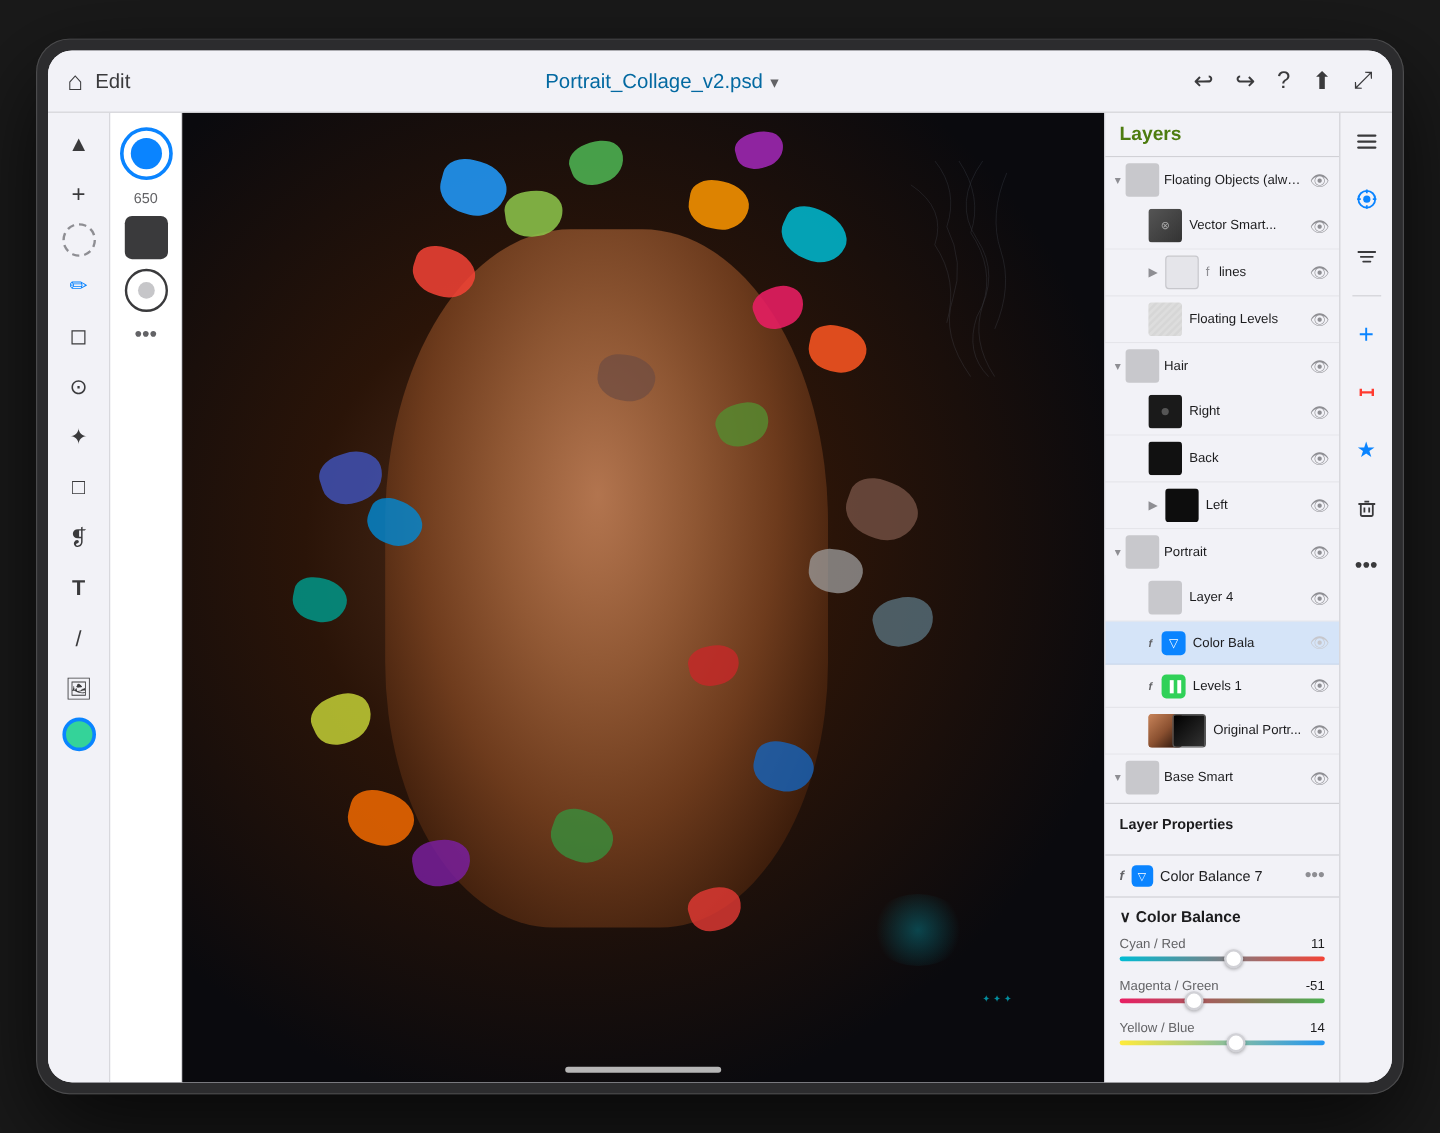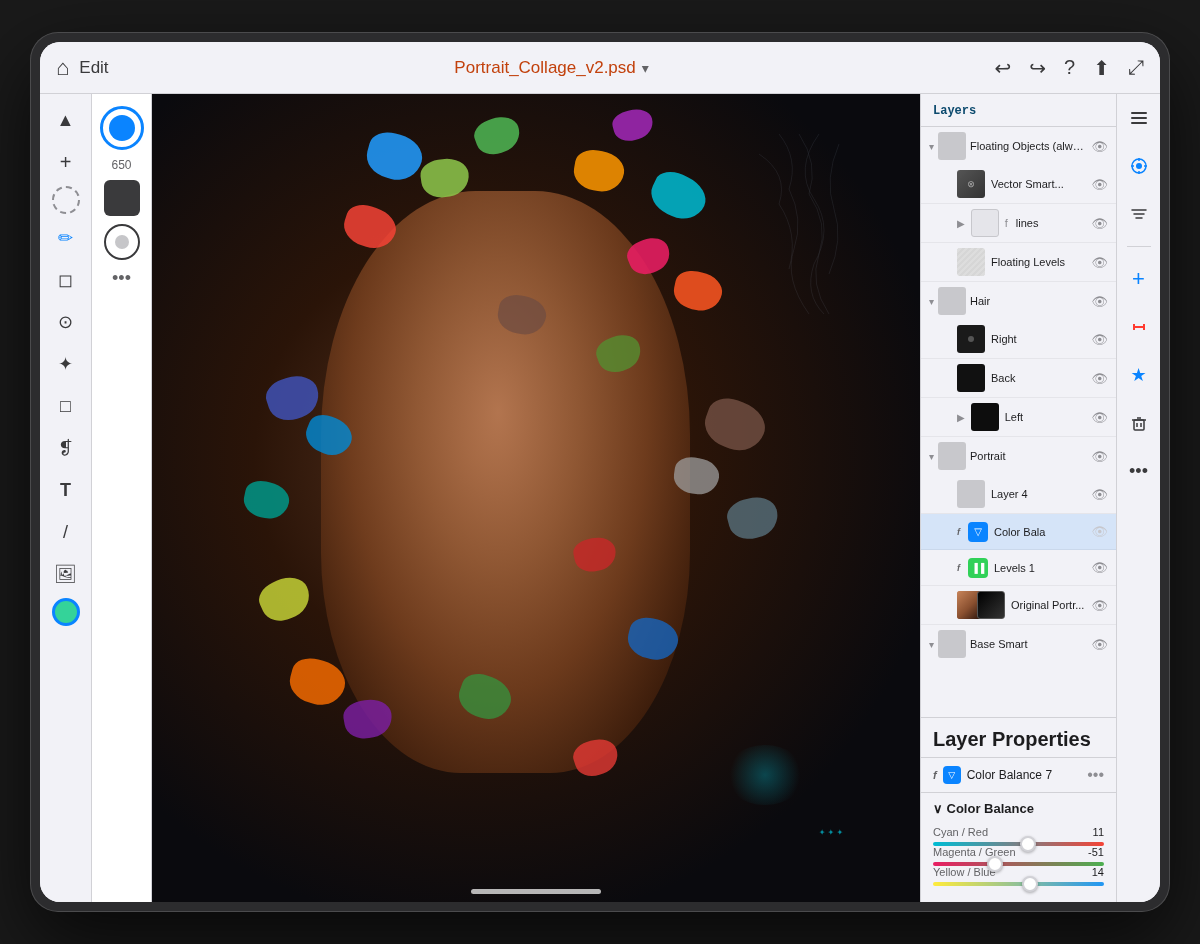--- a/index.html
+++ b/index.html
@@ -37,21 +37,21 @@
       display: flex;
       align-items: center;
       padding: 0 16px;
       flex-shrink: 0;
       gap: 12px;
     }
     .top-bar-left { display: flex; align-items: center; gap: 10px; }
     .home-btn { font-size: 22px; color: #3a3a3c; cursor: pointer; }
     .edit-label { font-size: 17px; font-weight: 400; color: #3a3a3c; }
     .top-bar-center { flex: 1; display: flex; justify-content: center; align-items: center; gap: 6px; }
-    .file-title { font-size: 17px; font-weight: 500; color: #c2410c; }
+    .file-title { font-size: 17px; font-weight: 500; color: #0369a1; }
     .chevron-down { font-size: 14px; color: #636366; }
     .top-bar-right { display: flex; align-items: center; gap: 18px; }
     .top-bar-icon { font-size: 20px; color: #3a3a3c; cursor: pointer; }
 
     
     .main-area {
       flex: 1;
       display: flex;
       overflow: hidden;
     }
@@ -143,21 +143,21 @@
       flex-shrink: 0;
       overflow-y: auto;
     }
     .panel-header {
       display: flex;
       align-items: center;
       justify-content: space-between;
       padding: 10px 12px 8px;
       border-bottom: 1px solid #d1d1d6;
     }
-    .panel-title { font-size: 12px; font-weight: 600; color: #0c4a6e; font-family: Liberation Mono, monospace; }
+    .panel-title { font-size: 16px; font-weight: 600; color: #4d7c0f; }
 
     
     .layers-list { flex: 1; overflow-y: auto; }
     .layer-group-header {
       display: flex;
       align-items: center;
       padding: 5px 8px;
       background: #f2f2f7;
       gap: 4px;
       cursor: pointer;
@@ -197,40 +197,40 @@
       background: #30d158; border-radius: 4px;
     }
 
     
     .layer-props {
       border-top: 1px solid #d1d1d6;
       background: #f2f2f7;
       padding-bottom: 8px;
     }
     .props-header {
-      padding: 10px 12px 6px;
-      font-size: 20px; font-weight: 600; color: #1c1c1e;
+      padding: 10px 12px 18px;
+      font-size: 12px; font-weight: 600; color: #1c1c1e;
       border-bottom: 1px solid #d1d1d6;
     }
     .props-layer-row {
       display: flex; align-items: center; gap: 6px;
       padding: 8px 12px;
       border-bottom: 1px solid #d1d1d6;
     }
     .props-layer-name { font-size: 12px; color: #1c1c1e; flex: 1; }
     .props-more { font-size: 16px; color: #8e8e93; }
 
     
     .color-balance-section { padding: 8px 12px; }
     .cb-header {
       font-size: 13px; font-weight: 600; color: #1c1c1e;
       display: flex; align-items: center; gap: 4px;
       margin-bottom: 10px;
     }
-    .slider-row { margin-bottom: 0; }
+    .slider-row { margin-bottom: 15px; }
     .slider-labels {
       display: flex; justify-content: space-between; align-items: center;
       margin-bottom: 4px;
     }
     .slider-label { font-size: 11px; color: #636366; }
     .slider-value { font-size: 11px; color: #1c1c1e; font-weight: 500; }
     .slider-track {
       height: 4px; border-radius: 2px; position: relative;
       cursor: pointer;
     }

